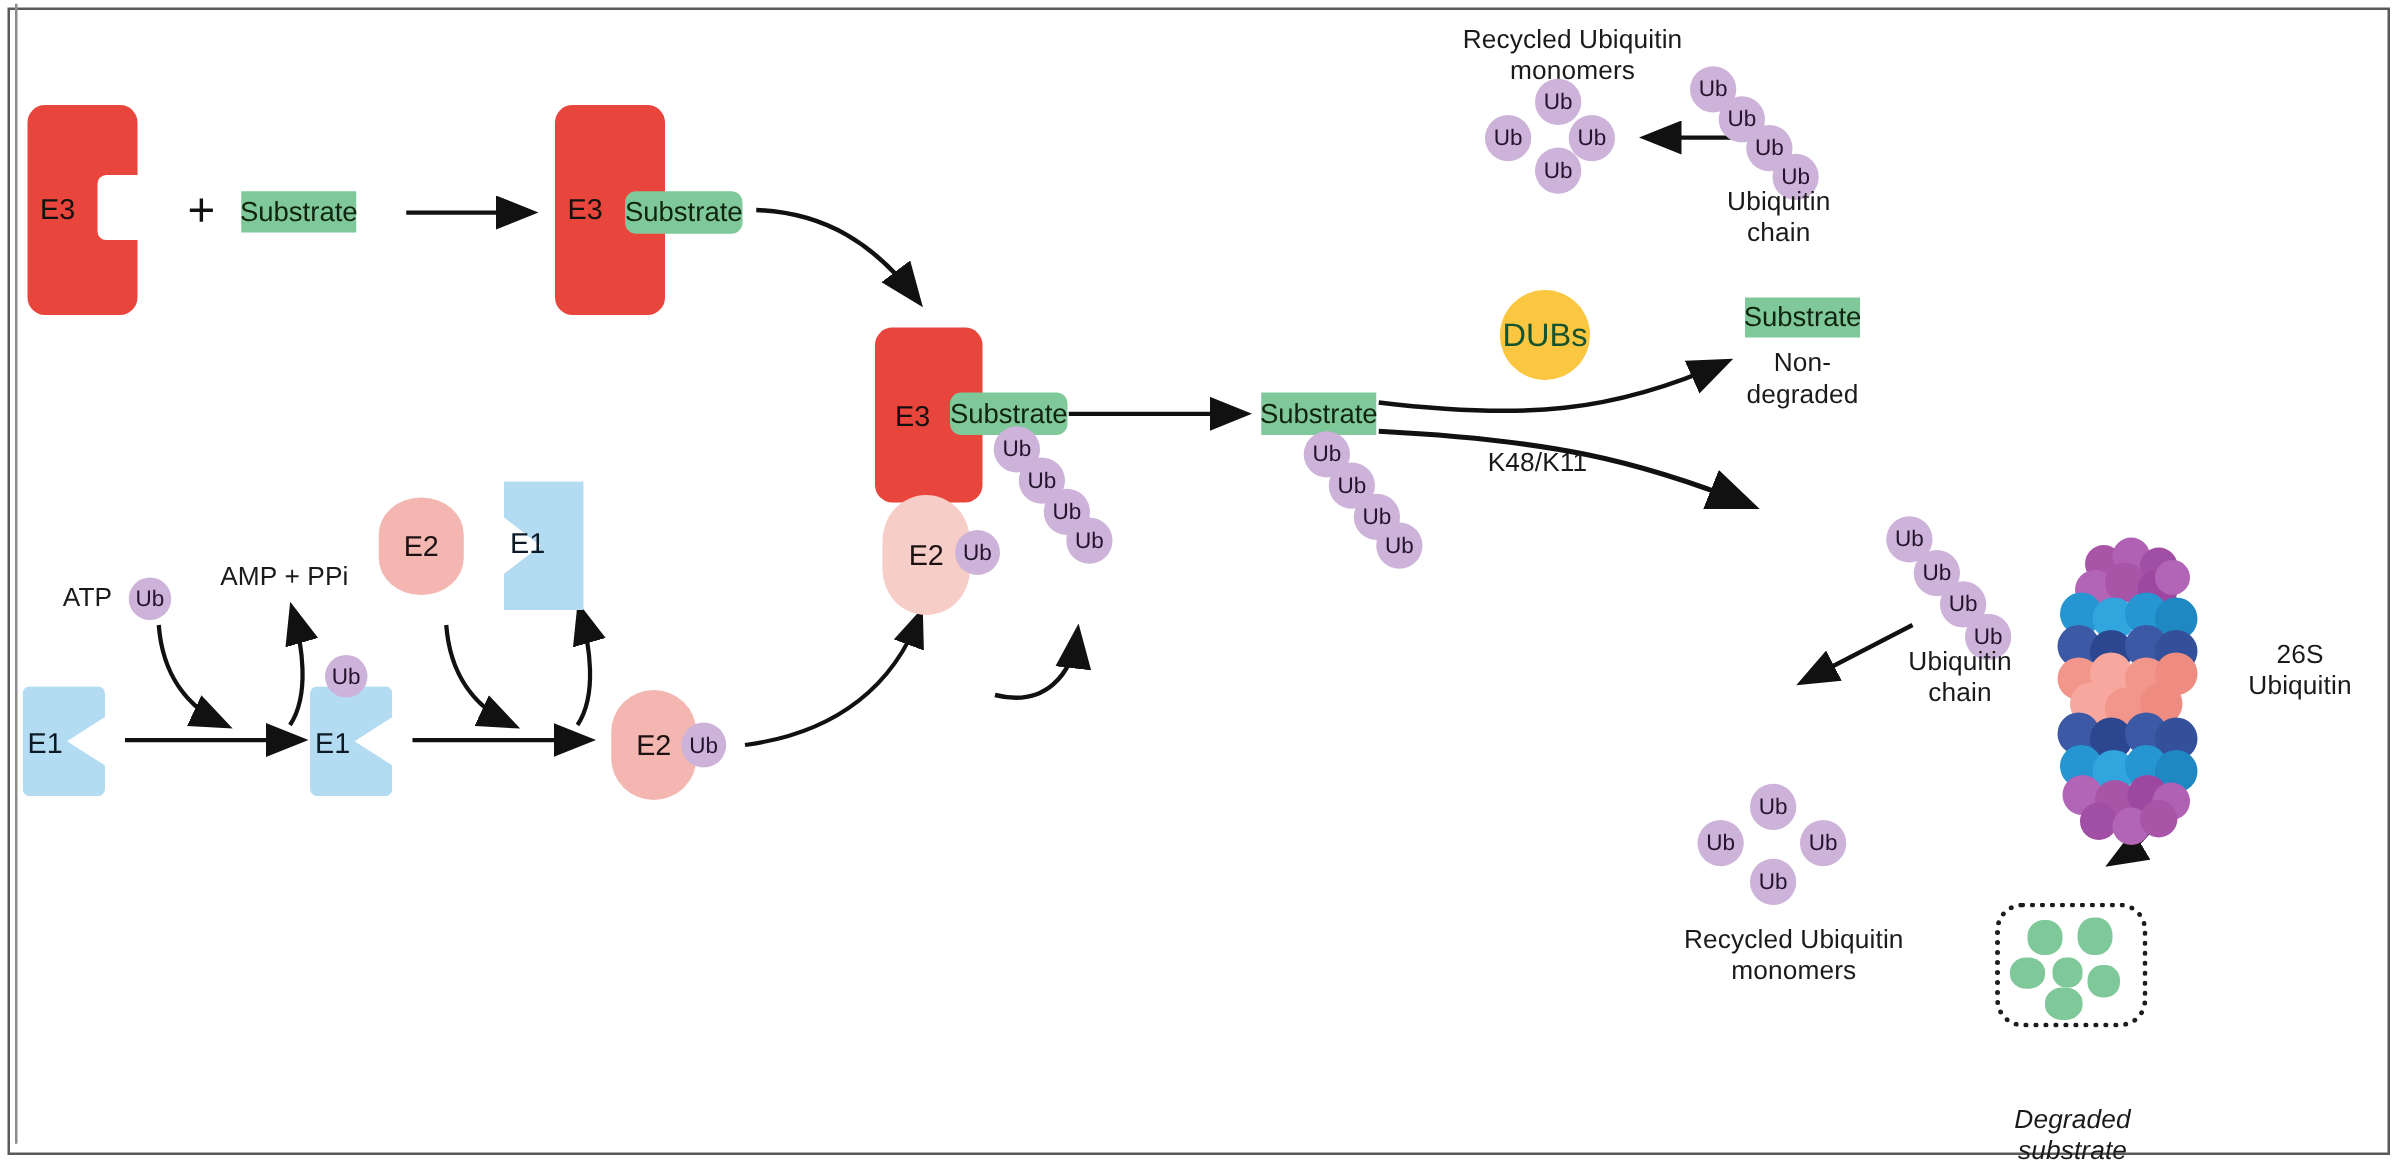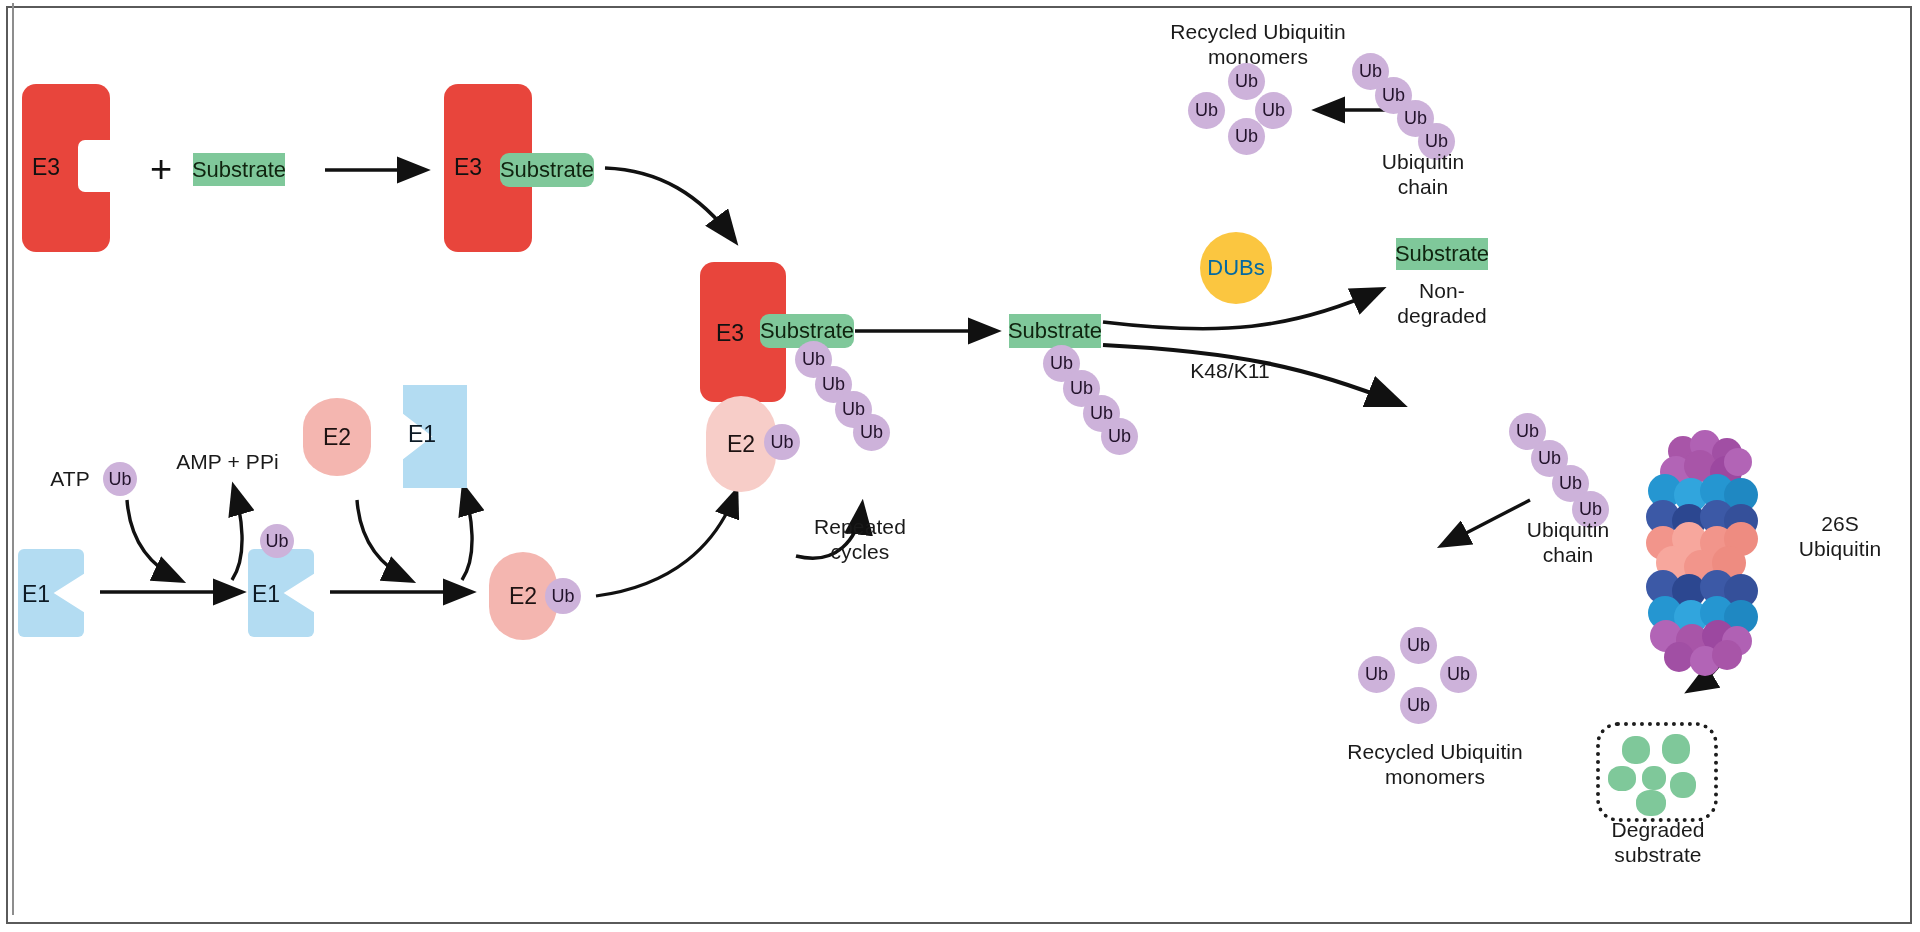--- a/index.html
+++ b/index.html
@@ -117,22 +117,22 @@
     z-index: 2;
   }
 
   .dubs {
     position: absolute;
     background: #fbc640;
     border-radius: 50%;
     display: flex;
     align-items: center;
     justify-content: center;
-    color: #0369a1;
-    font-size: 22px;
+    color: #14532d;
+    font-size: 26px;
   }
 
   
   .proteasome { position: absolute; }
   .bead {
     position: absolute;
     border-radius: 50%;
     box-sizing: border-box;
   }
 
@@ -234,22 +234,20 @@
   <div class="substrate rounded" style="left:760px; top:314px; width:94px; height:34px;">Substrate</div>
 
   <div class="e2 pale" style="left:706px; top:396px; width:70px; height:96px;">E2</div>
   <div class="ub" style="left:764px; top:424px; width:36px; height:36px;">Ub</div>
 
   <div class="ub" style="left:795px; top:341px; width:37px; height:37px;">Ub</div>
   <div class="ub" style="left:815px; top:366px; width:37px; height:37px;">Ub</div>
   <div class="ub" style="left:835px; top:391px; width:37px; height:37px;">Ub</div>
   <div class="ub" style="left:853px; top:414px; width:37px; height:37px;">Ub</div>
 
-  <div class="lbl" style="left:780px; top:515px; width:160px;">Repeated
-cycles</div>
 
   <div class="lbl" style="left:40px; top:467px; width:60px;">ATP</div>
   <div class="ub" style="left:103px; top:462px; width:34px; height:34px;">Ub</div>
   <div class="lbl" style="left:160px; top:450px; width:135px;">AMP + PPi</div>
 
   <div class="e2" style="left:303px; top:398px; width:68px; height:78px;">E2</div>
 
   <div class="e1" style="left:403px; top:385px; width:64px; height:103px;">
     <div class="e1shape" style="clip-path: polygon(0% 0%, 100% 0%, 100% 100%, 0% 100%, 0% 72%, 46% 50%, 0% 28%);"></div>
     <span class="e1txt" style="left:5px; top:36px;">E1</span>
@@ -361,15 +359,15 @@
 Ubiquitin</div>
 
   <div class="degbox" style="left:1596px; top:722px; width:122px; height:100px;">
     <div class="blob" style="left:22px; top:10px; width:28px; height:28px;"></div>
     <div class="blob" style="left:62px; top:8px;  width:28px; height:30px;"></div>
     <div class="blob" style="left:8px;  top:40px; width:28px; height:25px;"></div>
     <div class="blob" style="left:42px; top:40px; width:24px; height:24px;"></div>
     <div class="blob" style="left:70px; top:46px; width:26px; height:26px;"></div>
     <div class="blob" style="left:36px; top:64px; width:30px; height:26px;"></div>
   </div>
-  <div class="lbl" style="left:1568px; top:818px; width:180px;">Degraded substrate</div>
+  <div class="lbl" style="left:1568px; top:884px; width:180px;font-style:italic;">Degraded substrate</div>
 
 </div>
 
 </body></html>

